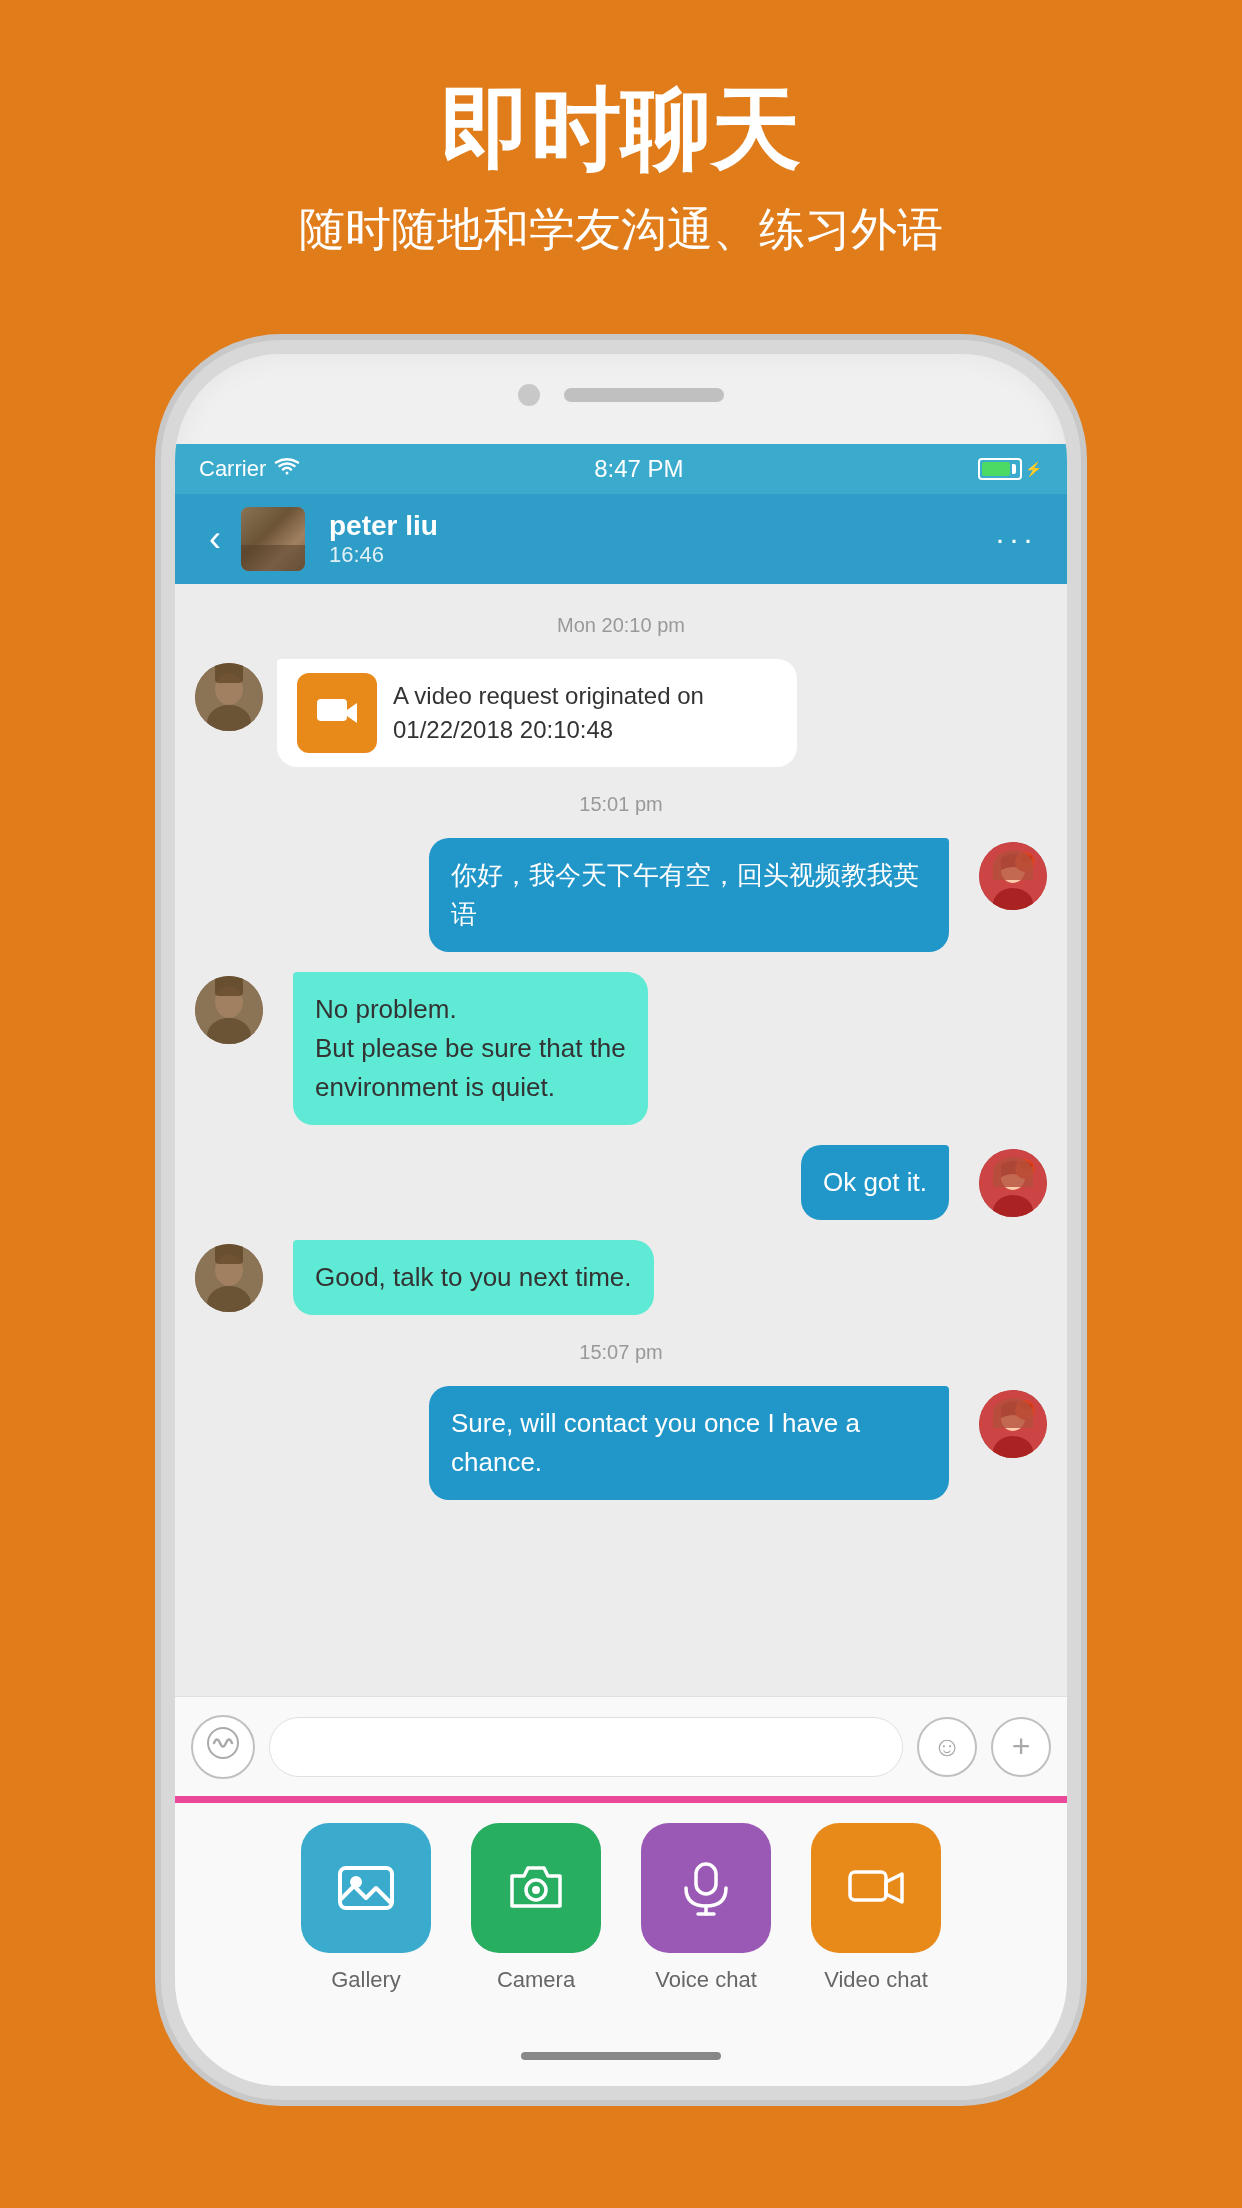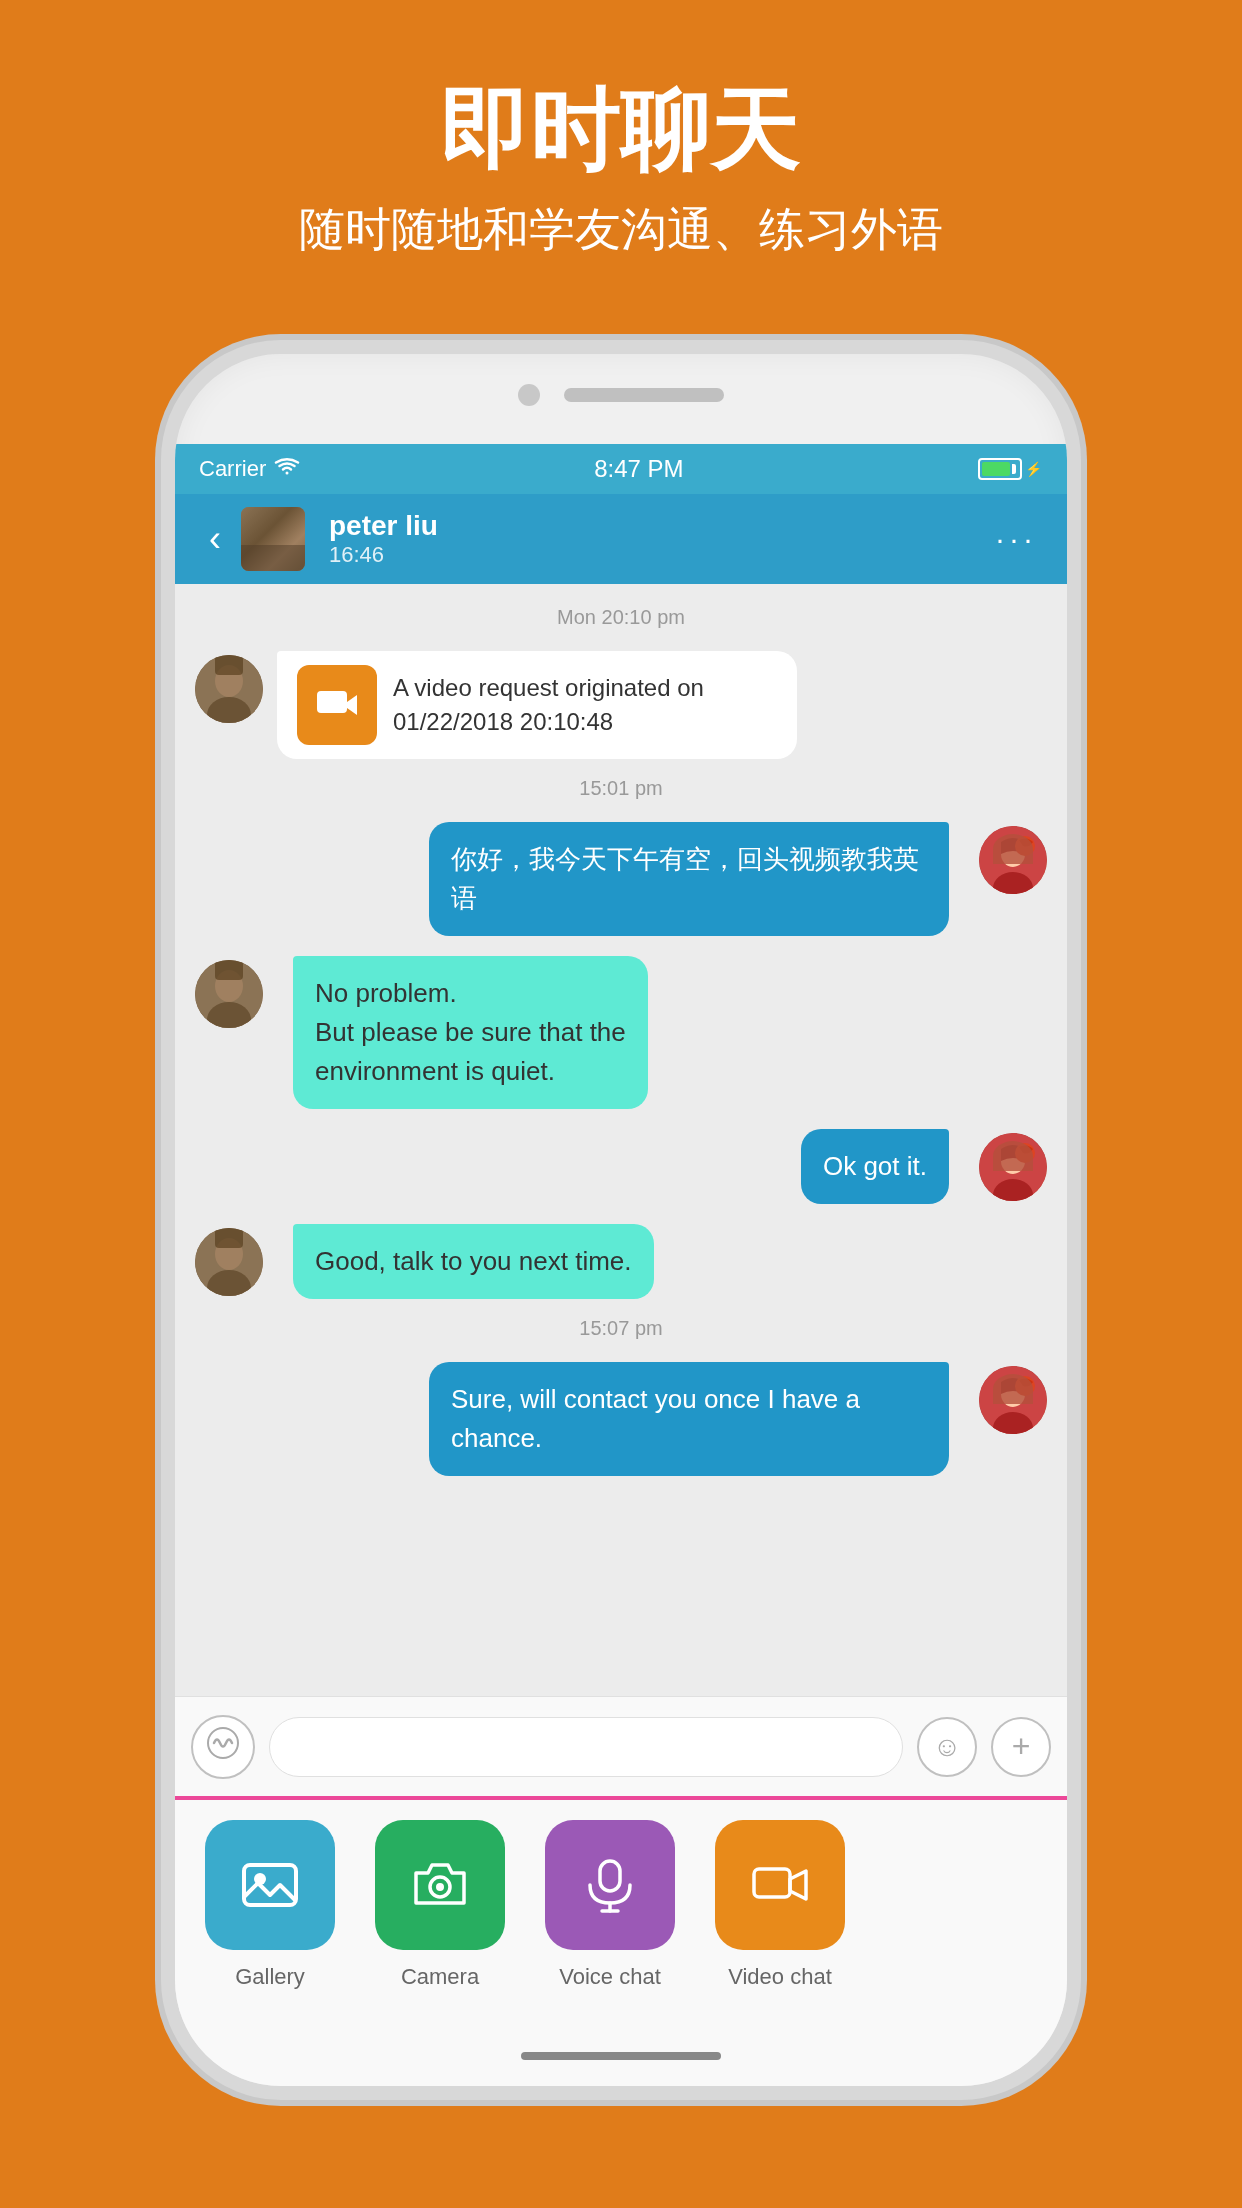--- a/index.html
+++ b/index.html
@@ -205,21 +205,21 @@
       right: 0;
       bottom: 290px;
       background: #ECECEC;
       overflow: hidden;
     }
 
     .timestamp-label {
       text-align: center;
       color: #999;
       font-size: 20px;
-      margin: 12px 0 16px;
+      margin: 20px 0 16px;
     }
 
     
     .message-row {
       display: flex;
       align-items: flex-start;
       padding: 6px 20px;
       margin-bottom: 8px;
     }
     .message-row.received {
@@ -366,24 +366,24 @@
     }
 
     
     .action-bar {
       position: absolute;
       bottom: 60px;
       left: 0;
       right: 0;
       height: 230px;
       background: #F9F9F9;
-      border-top: 4px solid #ec4899;
+      border-top: 7px solid #ec4899;
       display: flex;
       align-items: flex-start;
-      justify-content: flex-start;
+      justify-content: center;
       padding: 20px 10px 0;
     }
     .action-item {
       display: flex;
       flex-direction: column;
       align-items: center;
       gap: 14px;
       width: 170px;
     }
     .action-icon {

